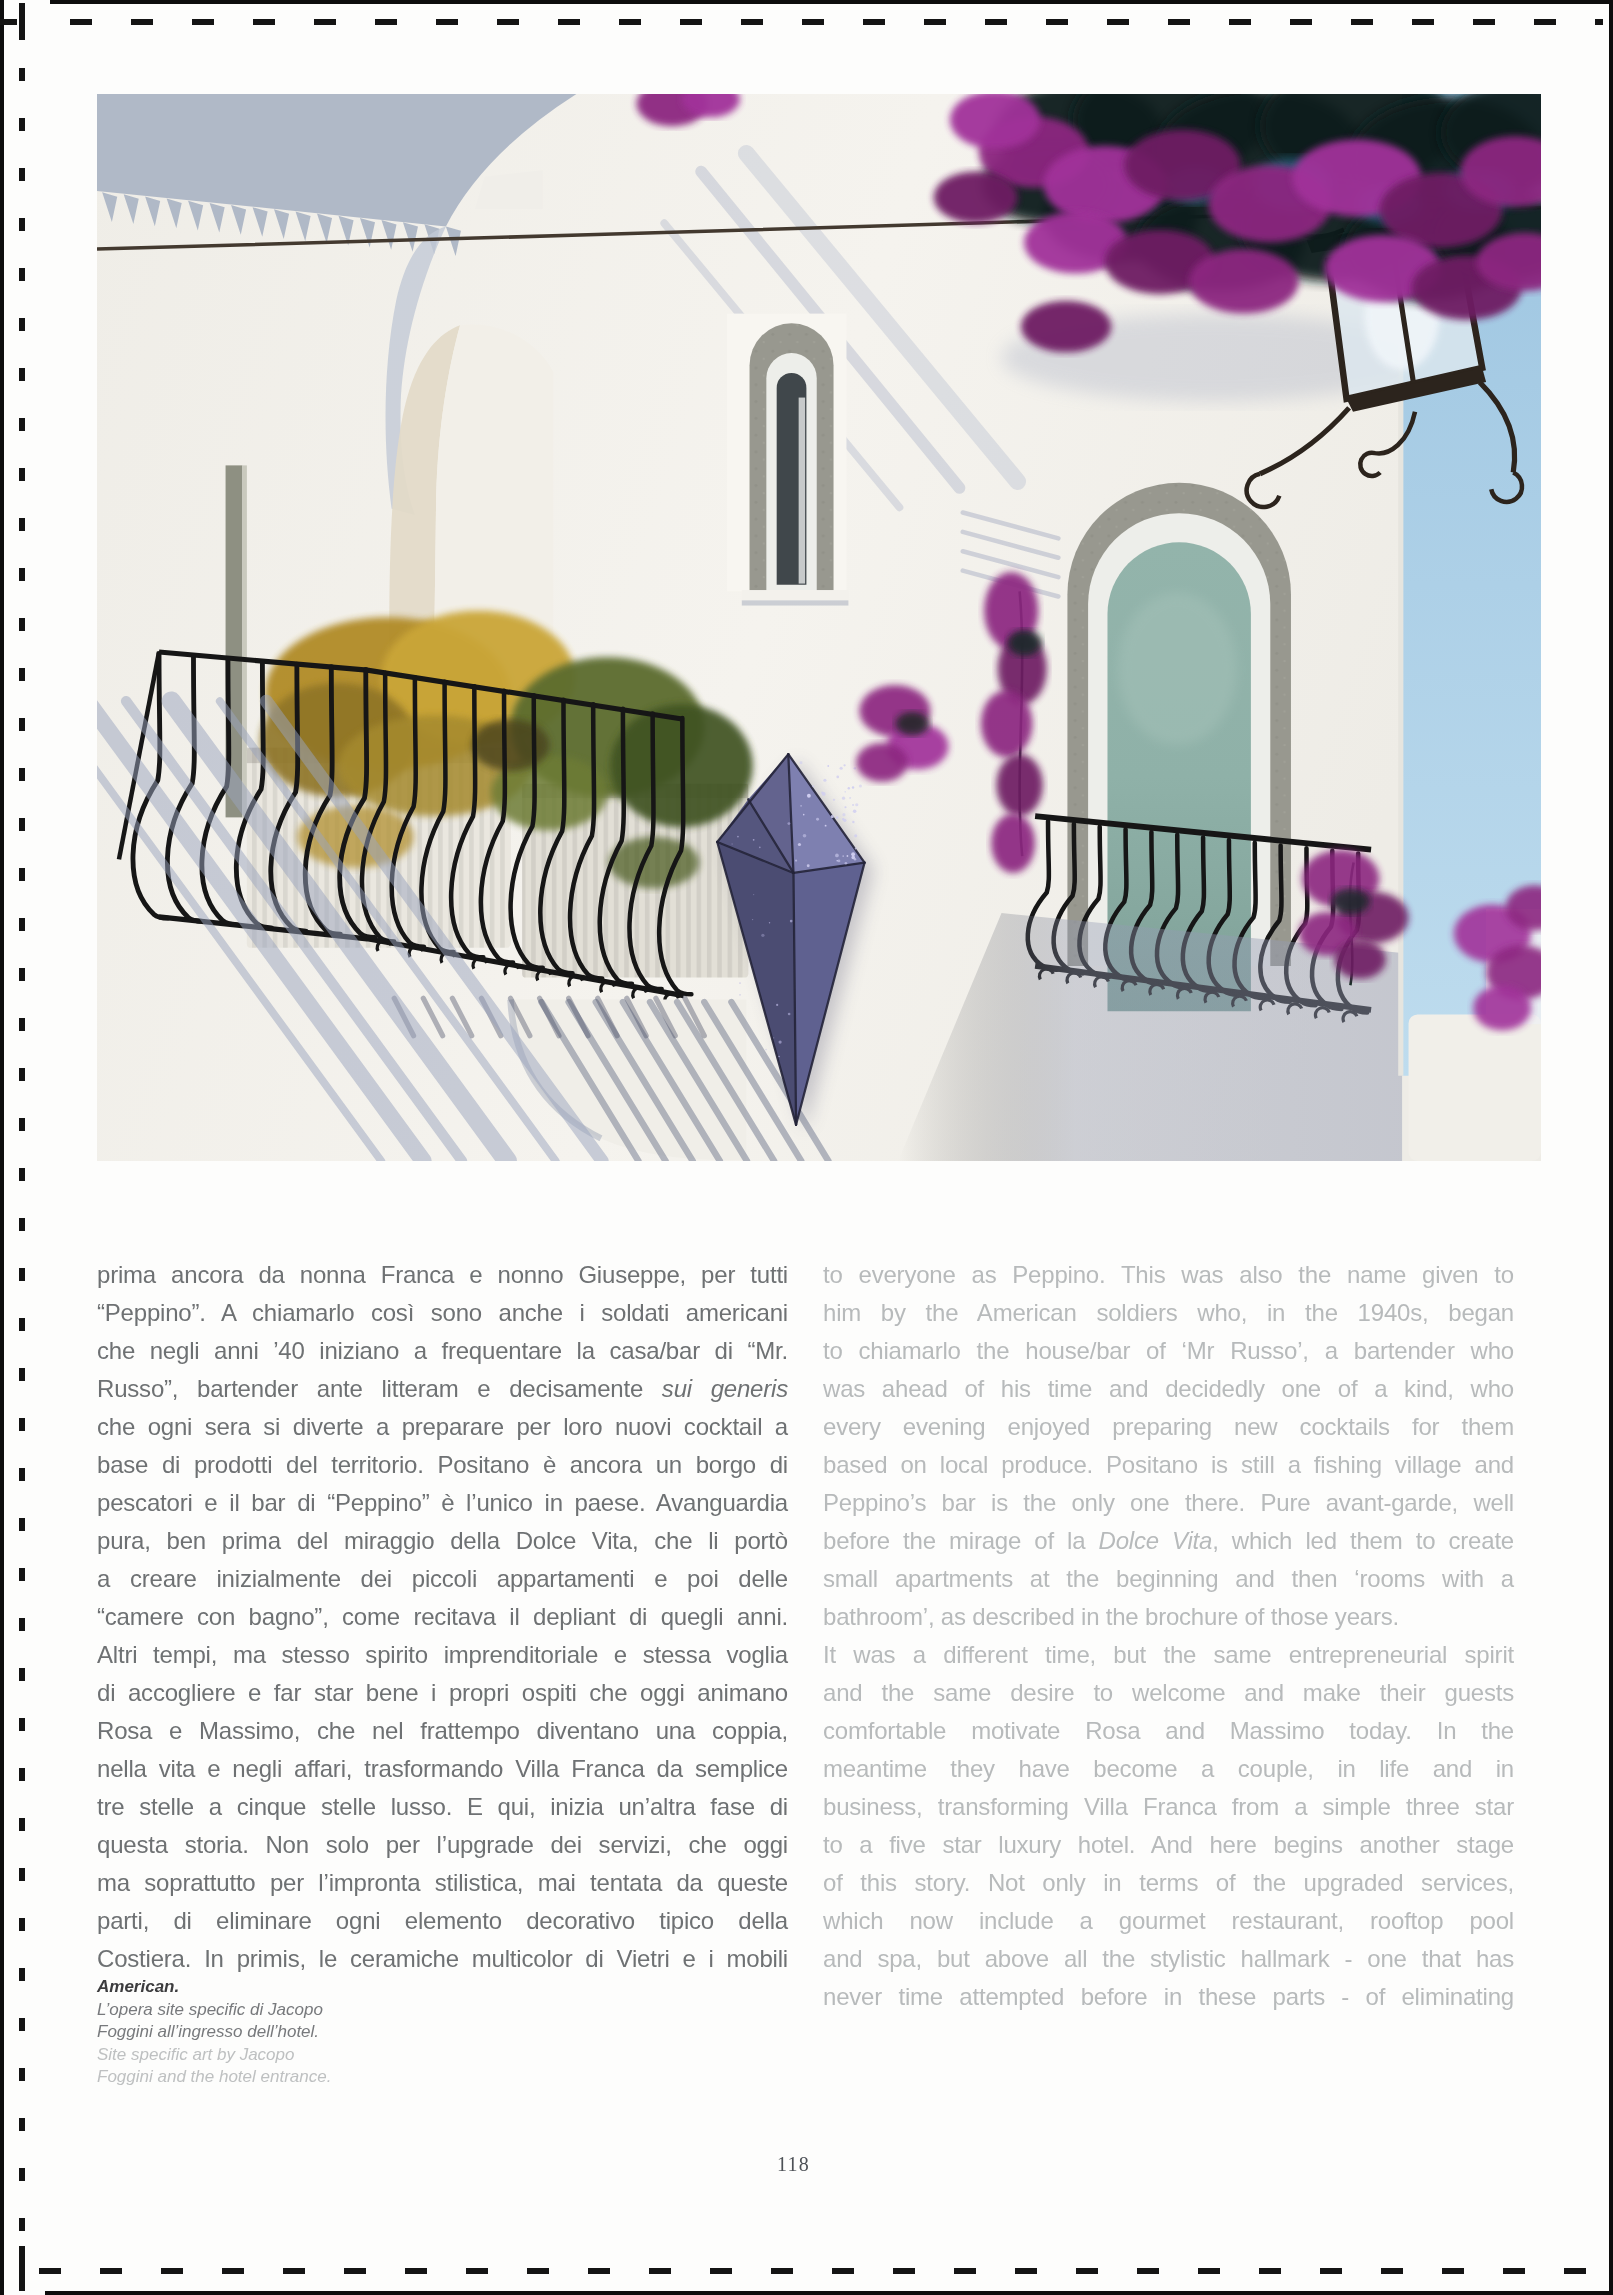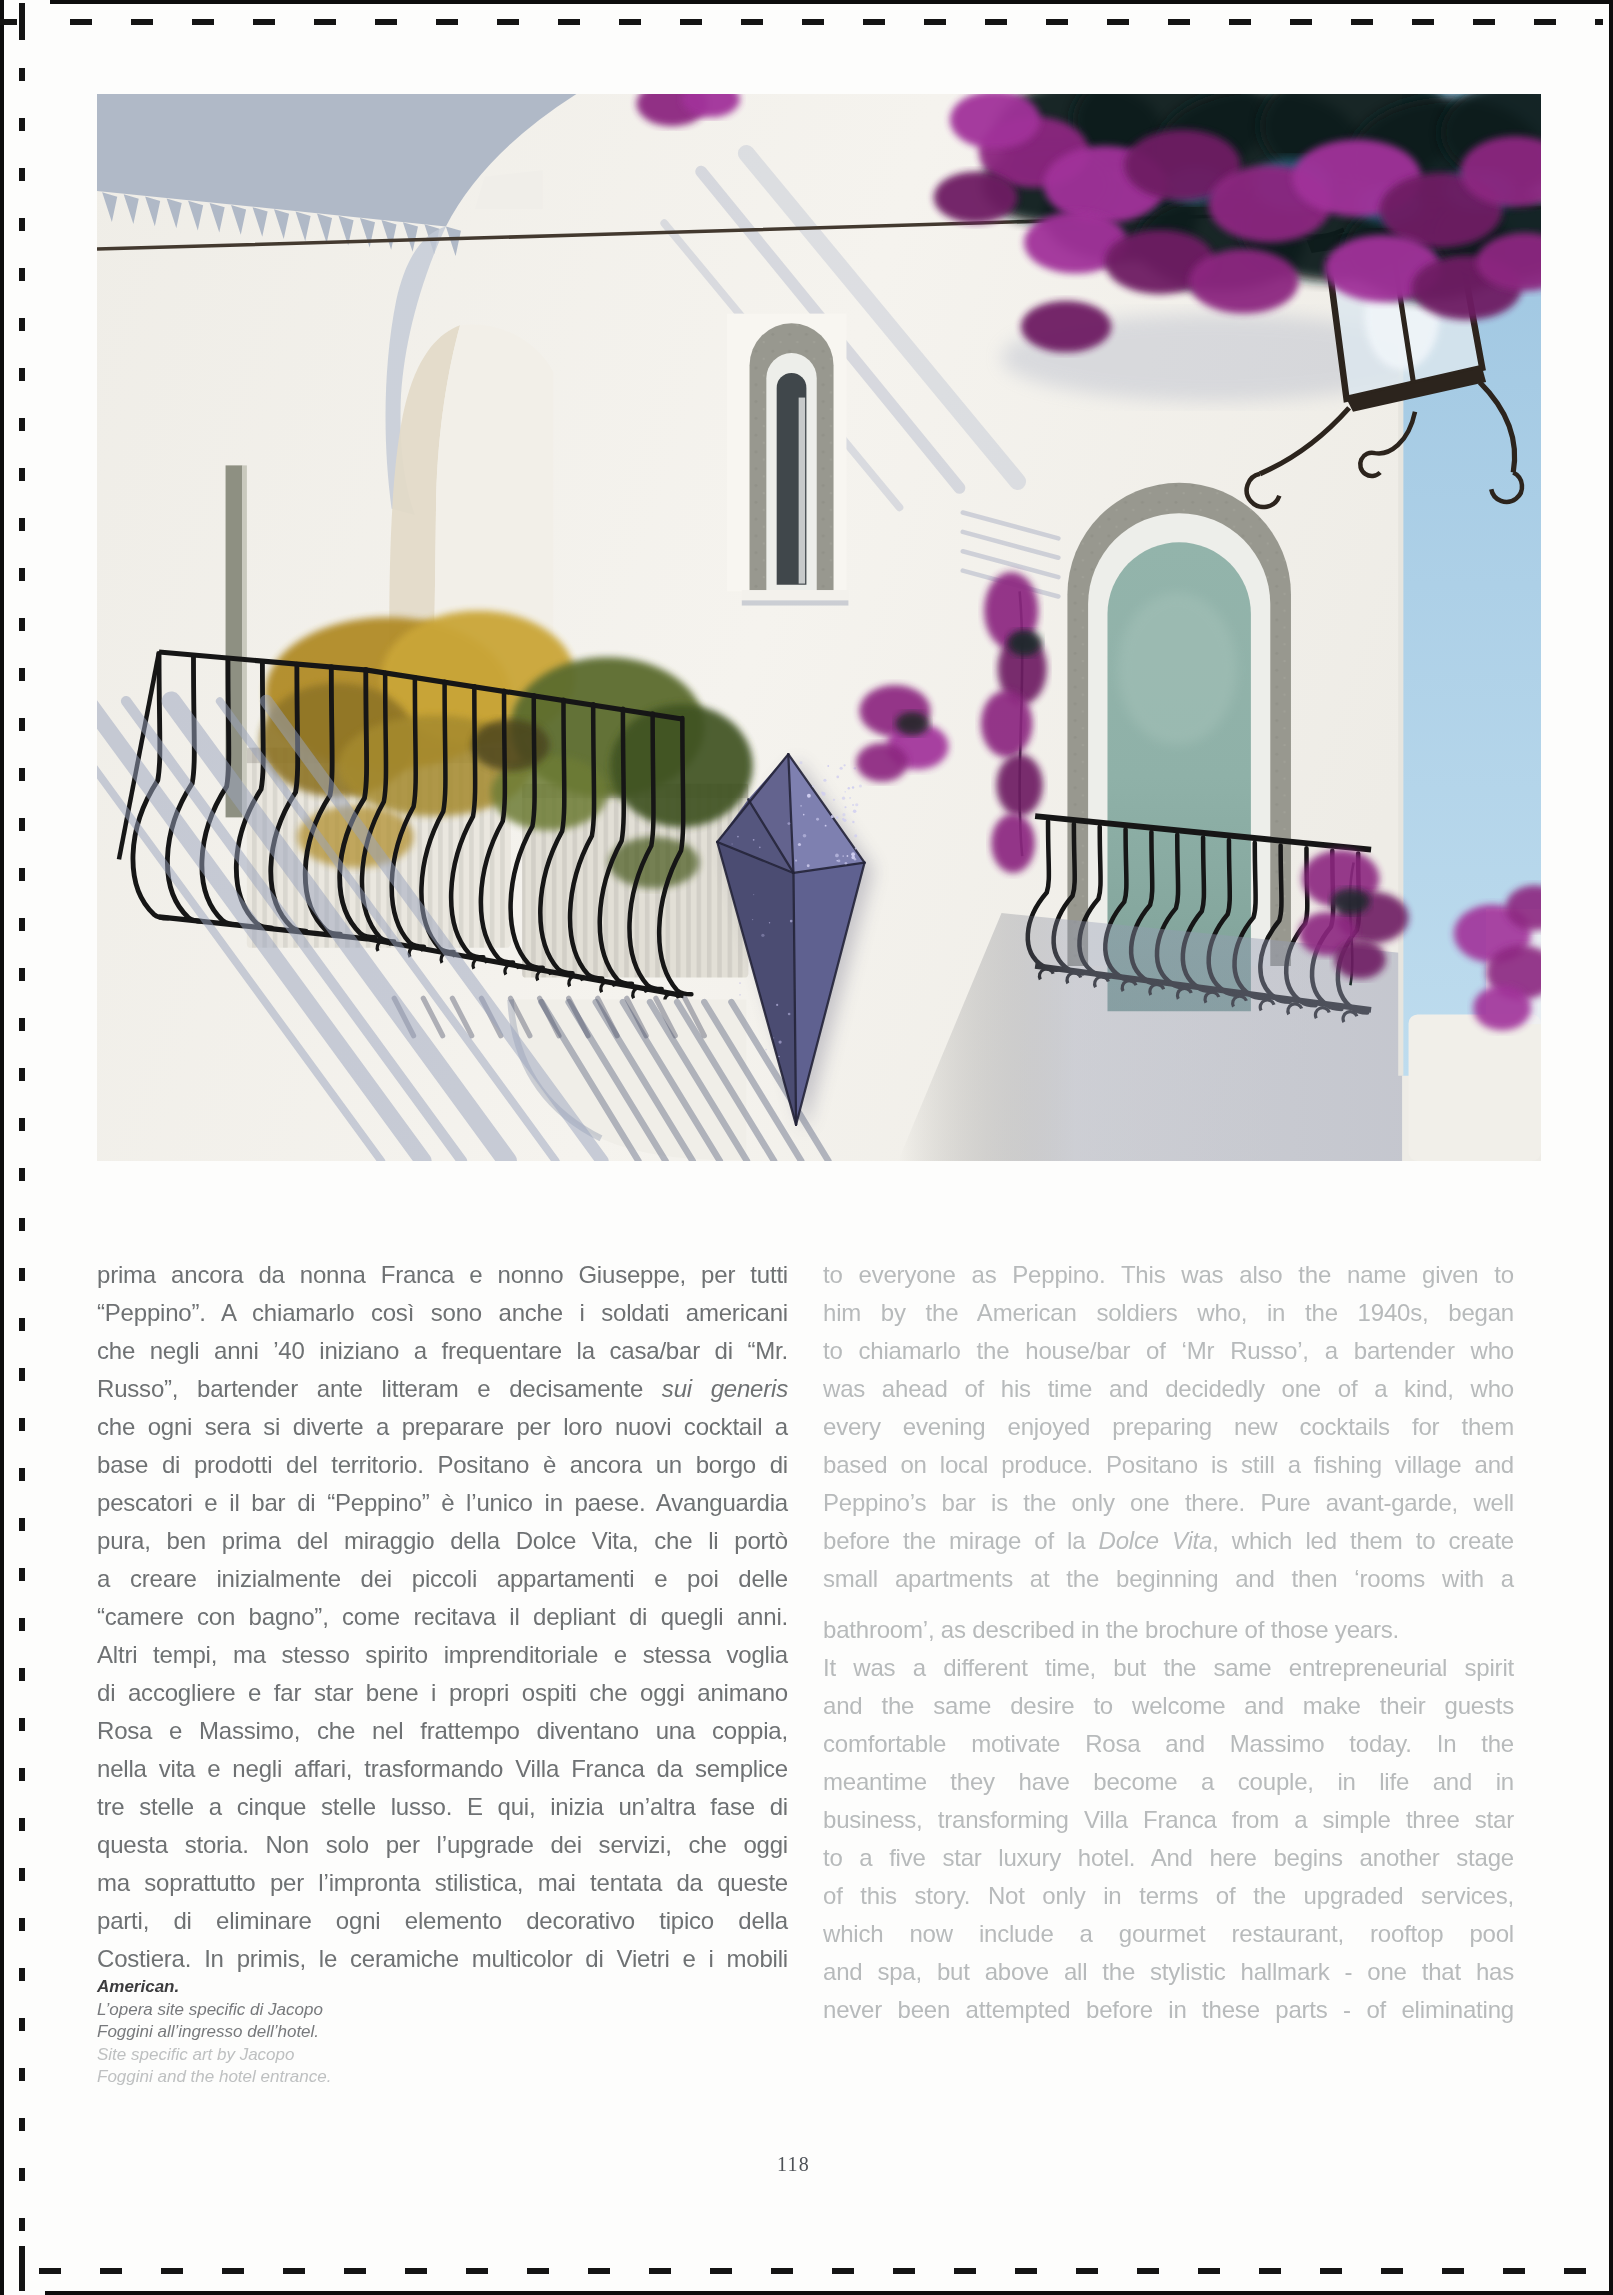--- a/index.html
+++ b/index.html
@@ -23,21 +23,21 @@
   .reg-tl-h{left:0;top:19.4px;width:17px;height:5.8px;}
   .reg-bl-v{left:19.4px;top:2246px;width:5.8px;height:45px;}
   
   .photo{position:absolute;left:97px;top:94px;width:1444px;height:1067px;overflow:hidden;background:#f1efe9;}
   .photo svg{display:block;width:100%;height:100%;}
   
   .col{position:absolute;top:1256px;width:691px;letter-spacing:-0.2px;}
   .col-it{left:97px;color:var(--c-italian,#6e7173);}
   .col-en{left:823px;color:var(--c-english,#b7babb);}
   .tline{height:38px;line-height:38px;font-size:24px;text-align:justify;text-align-last:justify;white-space:normal;overflow:visible;}
-  .tline.ragged{text-align-last:left;margin-top:13px;}
+  .tline.ragged{text-align-last:left;}
   .tline em{font-style:italic;}
   
   .caption{position:absolute;left:97px;top:1976px;width:362px;font-size:17px;line-height:22.6px;font-style:italic;}
   .cap-title{font-weight:bold;color:var(--c-cap-title,#3c3c3e);}
   .cap-italian{color:var(--c-cap-italian,#77797c);}
   .cap-english{color:var(--c-cap-english,#bec0c1);}
   
   .pagenum{
     position:absolute;left:0;right:26px;top:2153px;text-align:center;
     font-family:"Liberation Serif", serif;font-size:20px;color:var(--c-pagenum,#4d5156);
@@ -447,21 +447,21 @@
       <div class="tline ragged">bathroom’, as described in the brochure of those years.</div>
       <div class="tline">It was a different time, but the same entrepreneurial spirit</div>
       <div class="tline">and the same desire to welcome and make their guests</div>
       <div class="tline">comfortable motivate Rosa and Massimo today. In the</div>
       <div class="tline">meantime they have become a couple, in life and in</div>
       <div class="tline">business, transforming Villa Franca from a simple three star</div>
       <div class="tline">to a five star luxury hotel. And here begins another stage</div>
       <div class="tline">of this story. Not only in terms of the upgraded services,</div>
       <div class="tline">which now include a gourmet restaurant, rooftop pool</div>
       <div class="tline">and spa, but above all the stylistic hallmark - one that has</div>
-      <div class="tline">never been attempted before in these parts - of eliminating</div>
+      <div class="tline">never time attempted before in these parts - of eliminating</div>
     </div>
 
   <div class="caption" id="caption">
       <div class="cap-title">American.</div>
       <div class="cap-italian">L’opera site specific di Jacopo</div>
       <div class="cap-italian">Foggini all’ingresso dell’hotel.</div>
       <div class="cap-english">Site specific art by Jacopo</div>
       <div class="cap-english">Foggini and the hotel entrance.</div>
     </div>
 

